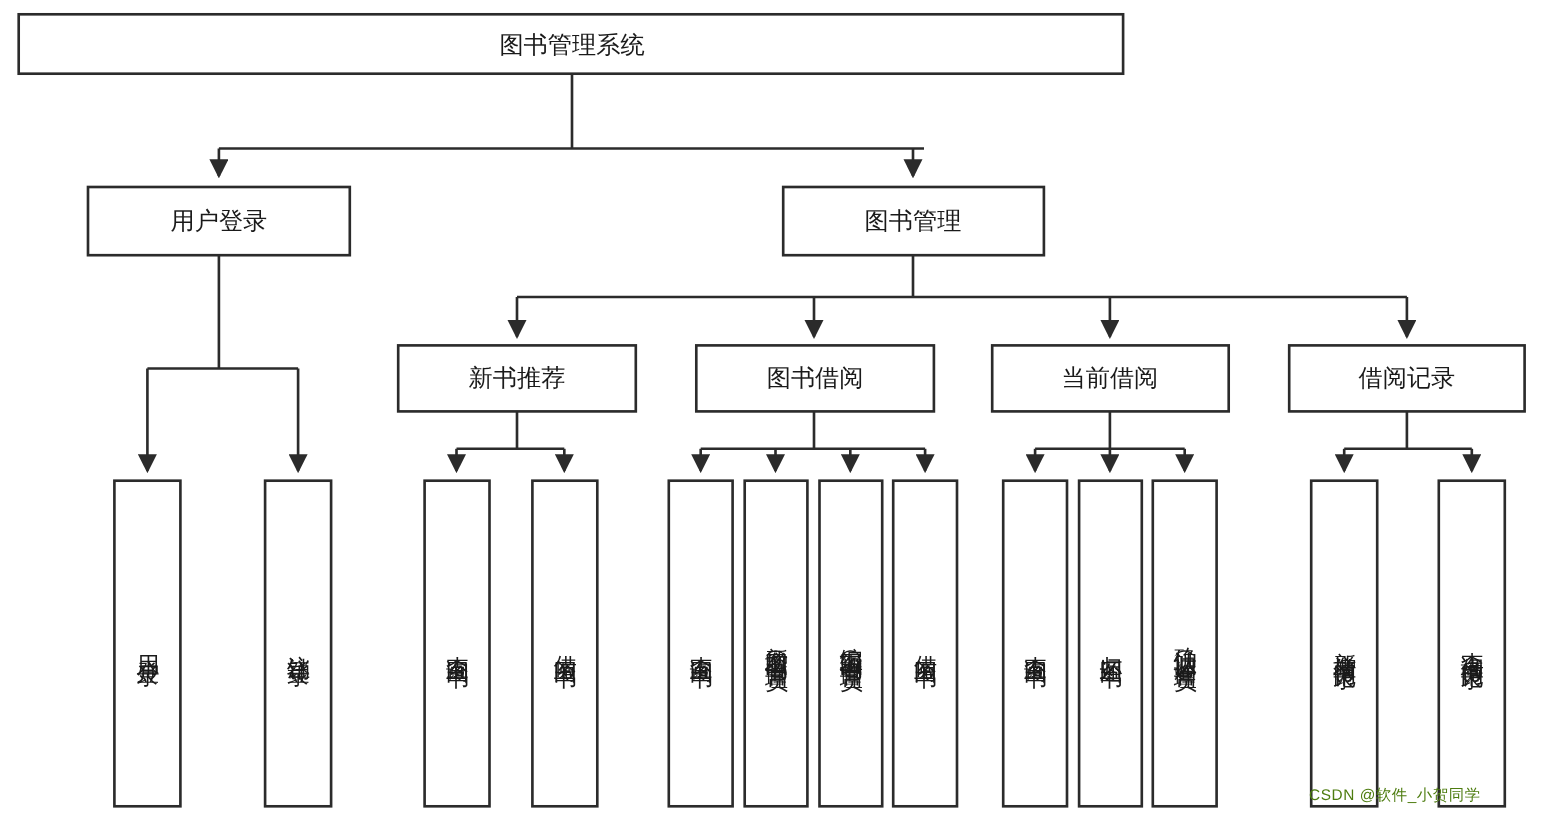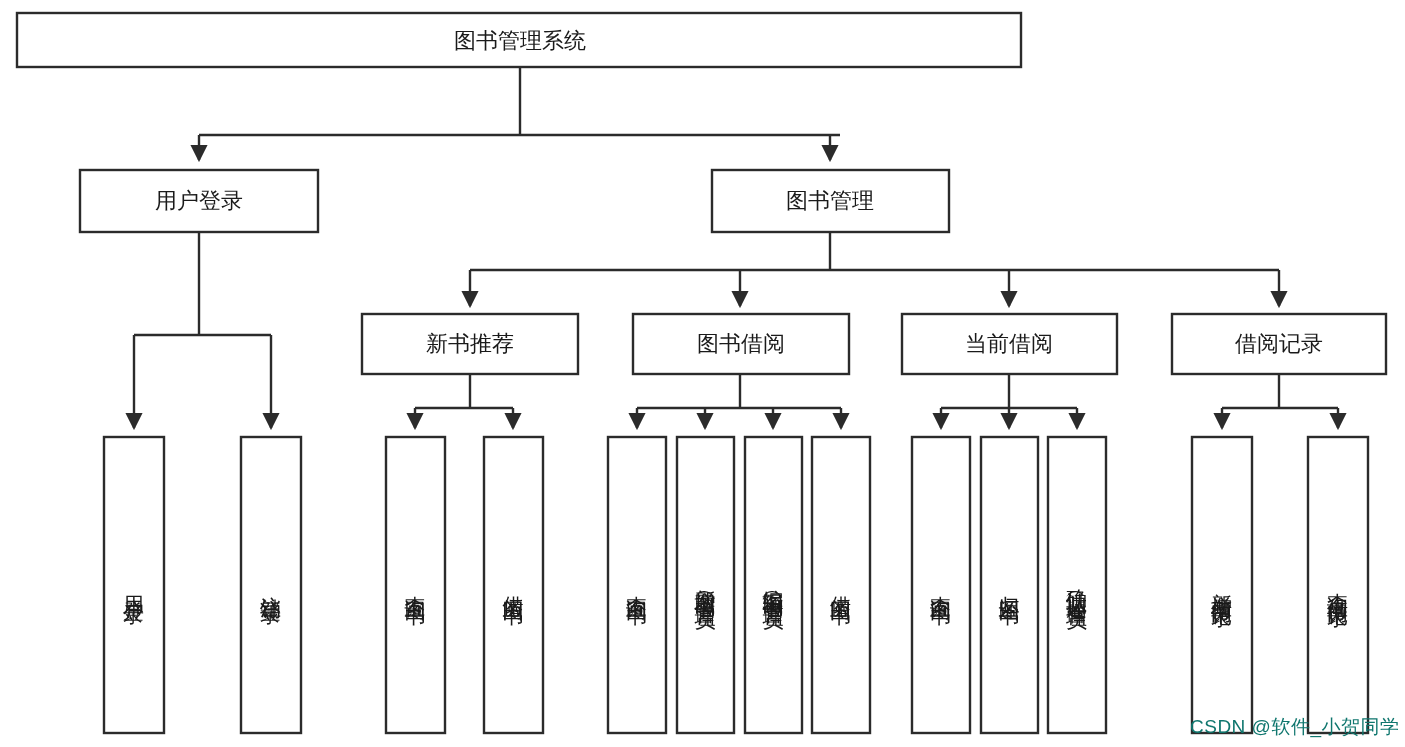--- a/index.html
+++ b/index.html
@@ -68,22 +68,22 @@
     color: #1a1a1a;
     display: flex;
     align-items: center;
     justify-content: center;
     white-space: nowrap;
     pointer-events: none;
   }
   #watermark {
     position: absolute;
     font-family: "Liberation Sans", "DejaVu Sans", sans-serif;
-    font-size: 19px;
-    color: #0f766e;
+    font-size: 14px;
+    color: #4d7c0f;
     white-space: nowrap;
     letter-spacing: 0.5px;
   }
 </style>
 </head>
 <body>
 
 <div id="diagram-root">
 
   <svg id="tree-svg" viewBox="0 0 1405 747">

